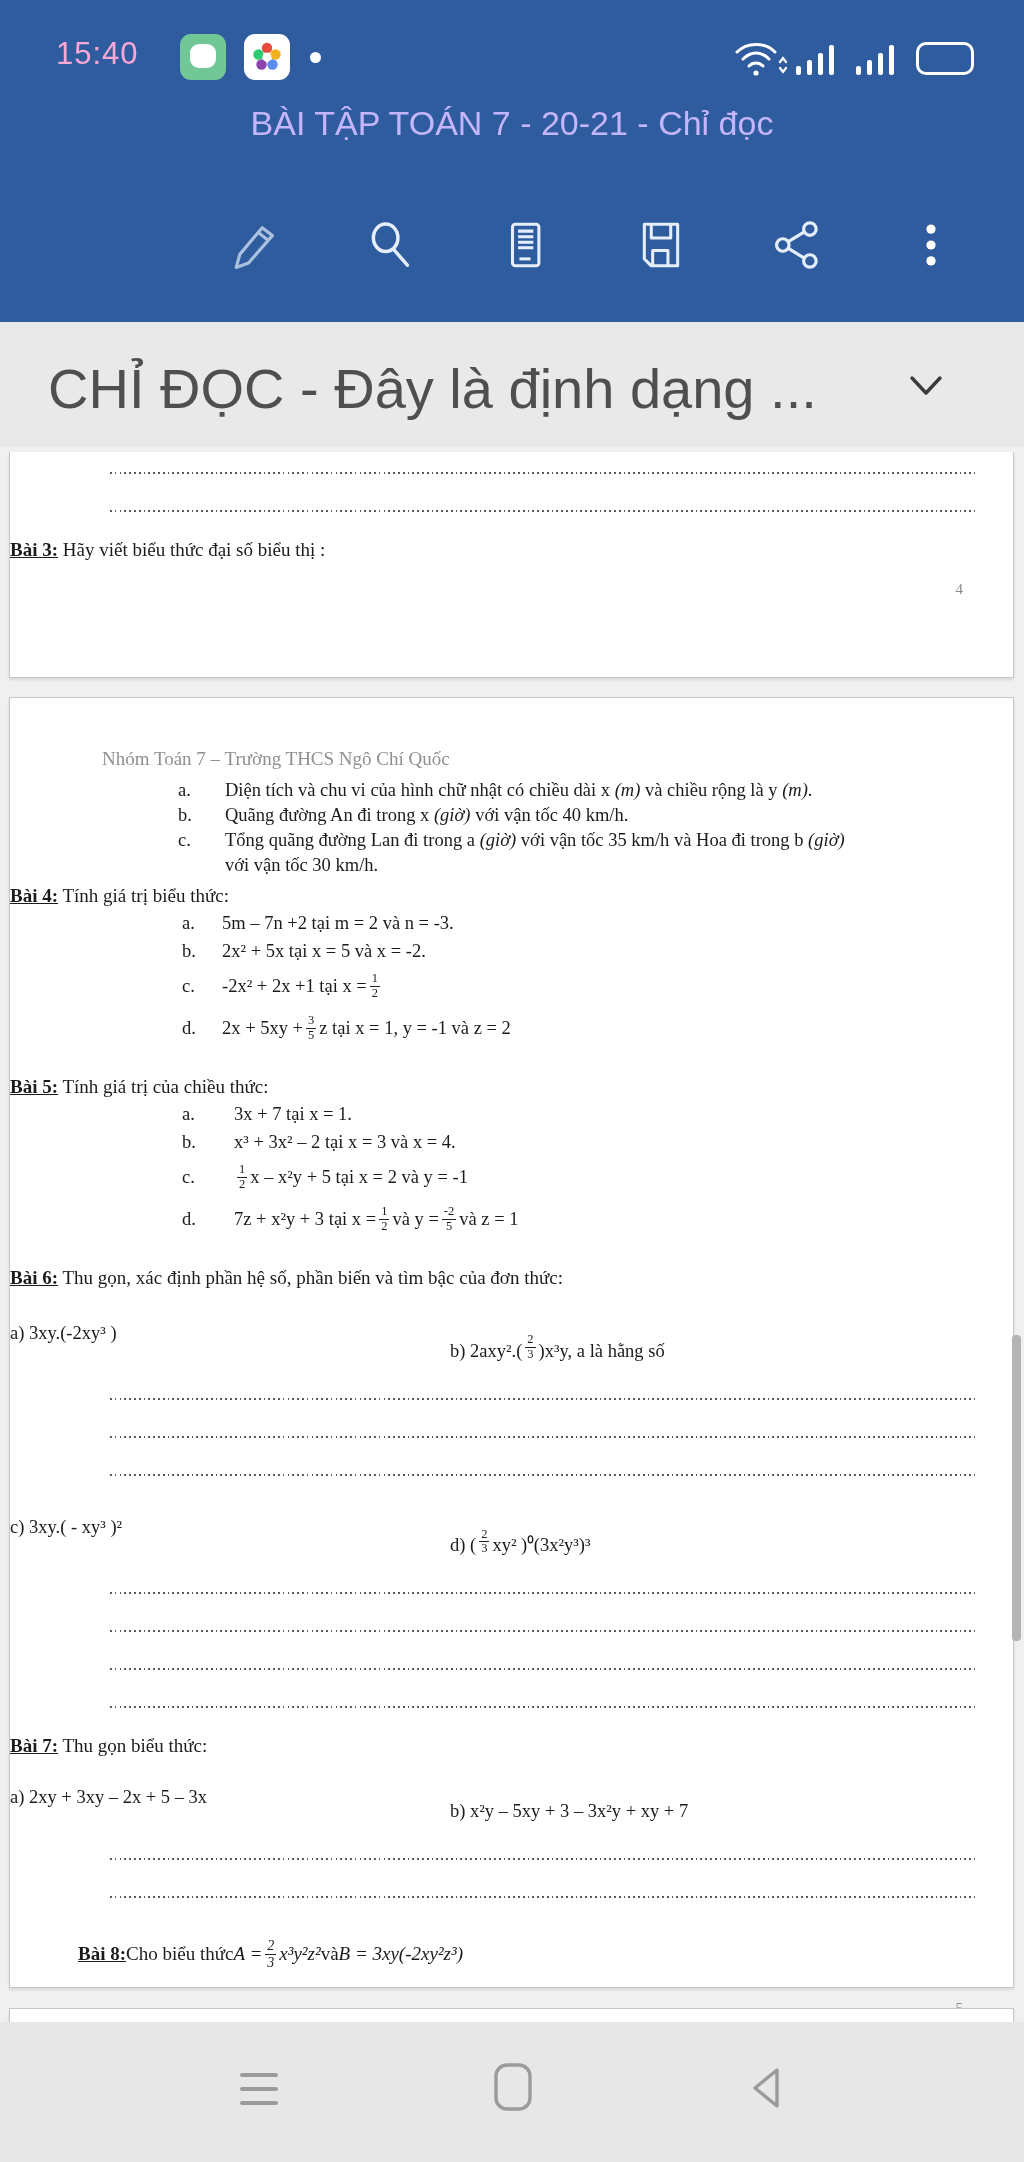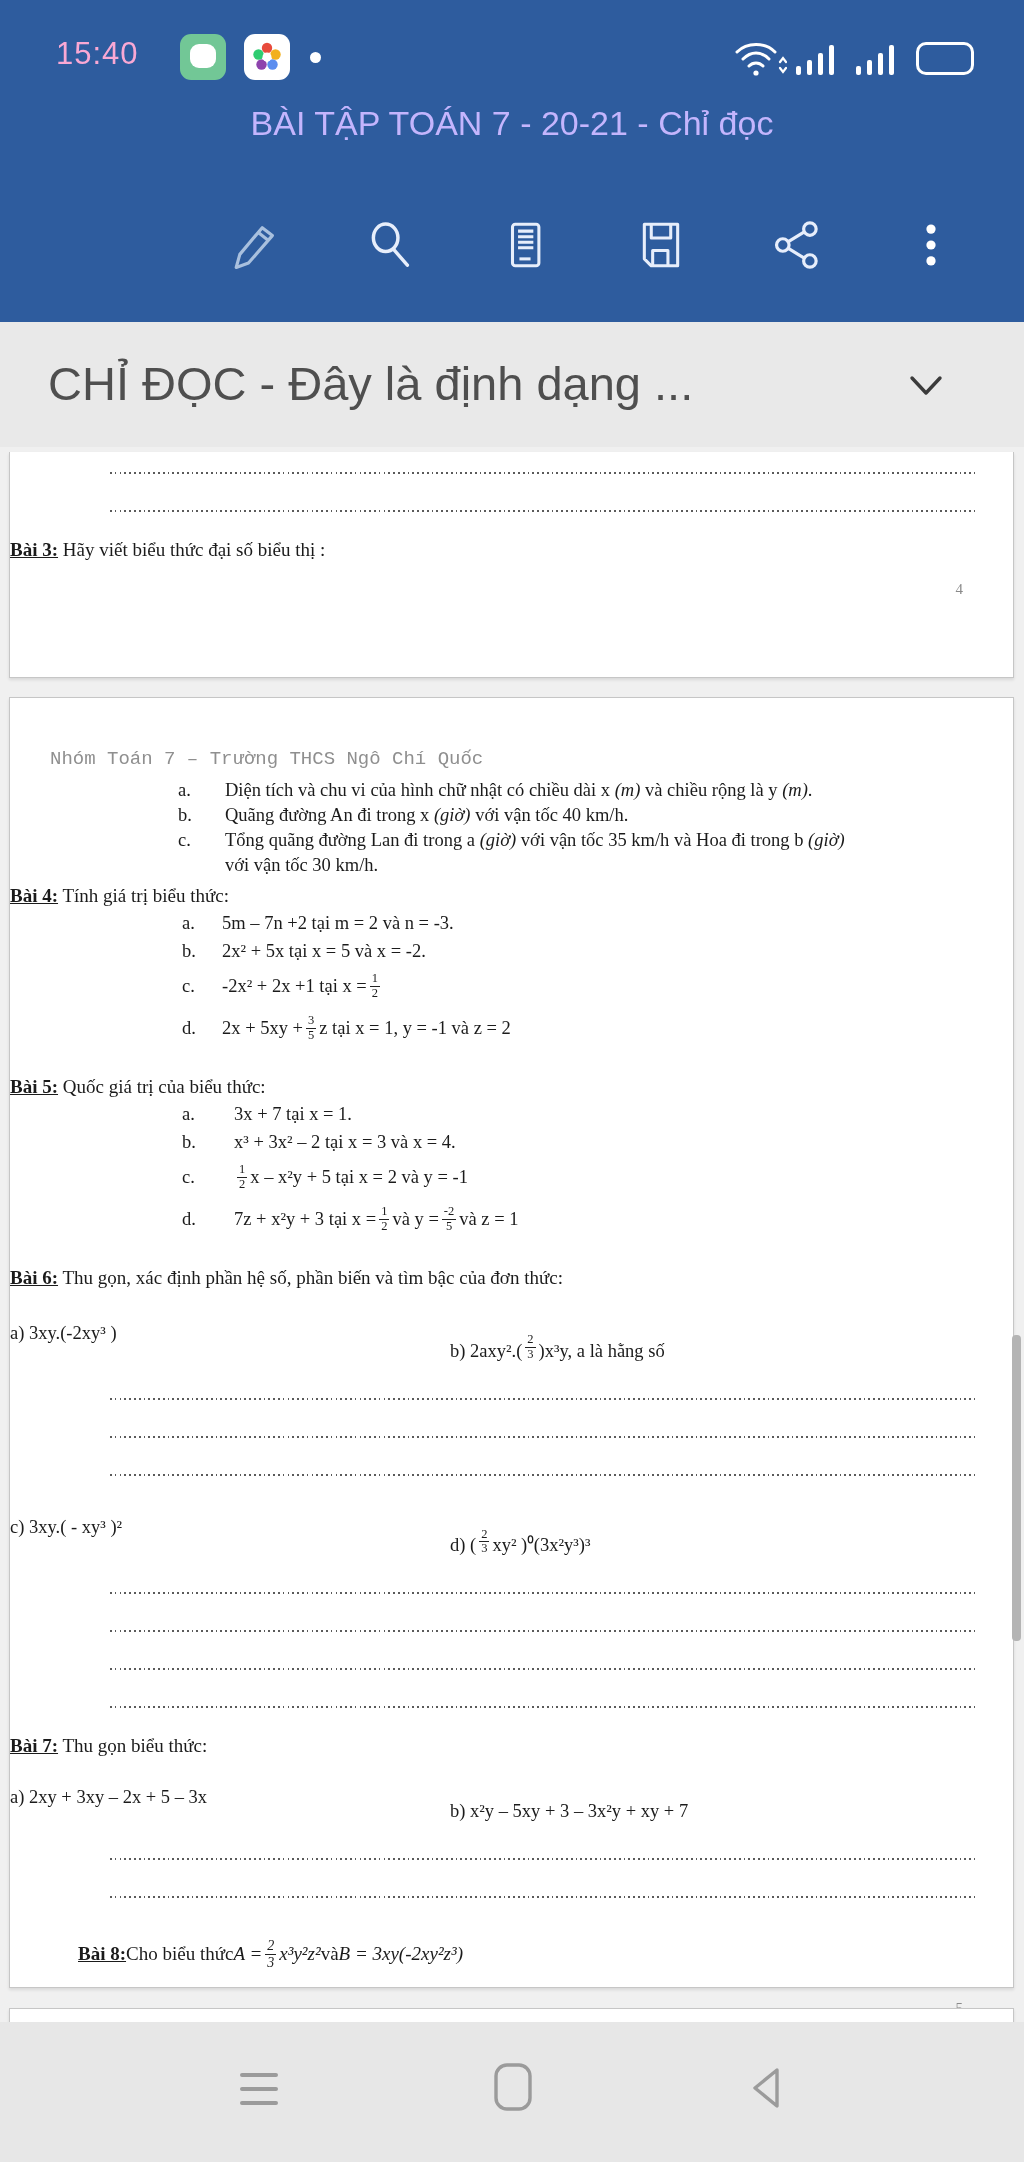--- a/index.html
+++ b/index.html
@@ -20,42 +20,42 @@
   .batt{position:absolute;top:42px;left:916px;width:58px;height:33px;border:3px solid #fff;border-radius:10px;padding:3px;}
   .batt .fill{width:100%;height:100%;border-radius:5px;background:#f2c21c;}
   .doc-title{position:absolute;top:104px;left:0;width:1024px;text-align:center;
              font-size:34px;color:#c4b5fd;}
   .toolbar{position:absolute;top:210px;left:52px;right:64px;height:70px;display:flex;align-items:center;}
   .tb-btn{width:58px;height:58px;display:flex;align-items:center;justify-content:center;}
   .tb-group{flex:1;margin-left:116px;display:flex;justify-content:space-between;align-items:center;}
 
   
   .banner{position:absolute;top:322px;left:0;width:1024px;height:125px;background:#e9e9e9;}
-  .banner-text{position:absolute;top:34px;left:48px;font-size:47px;color:#4f4f4f;}
+  .banner-text{position:absolute;top:34px;left:48px;font-size:56px;color:#4f4f4f;}
   .banner-chev{position:absolute;top:46px;left:902px;}
 
   
   .docarea{position:absolute;top:447px;left:0;width:1024px;height:1575px;background:#f0f0f0;overflow:hidden;}
   .page{position:absolute;left:9px;width:1005px;background:#fff;border:1px solid #c6c6c6;
         box-shadow:0 2px 3px rgba(0,0,0,0.10);
         font-family:"Liberation Serif",serif;color:#1b1b1b;font-size:18.5px;}
   .p4{top:5px;height:226px;border-top:none;padding-top:12px;}
   .p5{top:250px;height:1291px;padding-top:50px;}
   .p6{top:1561px;height:40px;}
   .scrollthumb{position:absolute;right:3px;top:888px;width:9px;height:306px;border-radius:4px;background:#b4b4b4;}
 
   
   .ln{position:relative;}
   .ln-dots{height:2px;margin:36px 38px 0 100px;
            background:repeating-linear-gradient(90deg,#5a5a5a 0 1.7px,transparent 1.7px 4.8px);}
   .p4 .ln-dots{margin-top:8px;}
   .p4 .ln-dots + .ln-dots{margin-top:36px;}
   .p4 .ln-bhead{margin-top:12px;}
   .p4 .ln-pagenum{margin-top:18px;}
-  .ln-dochead{padding-left:40px;color:#8f8f8f;font-size:19px;margin-bottom:8px;font-family:Liberation Mono, monospace;}
+  .ln-dochead{padding-left:92px;color:#8f8f8f;font-size:19px;margin-bottom:8px;}
   .ln-item{padding-left:168px;line-height:25px;}
   .ln-item2{padding-left:215px;line-height:25px;}
   .ln-bhead{margin-top:4px;line-height:27px;font-size:19px;}
   .ln-subf + .ln-bhead, .ln-dots + .ln-bhead{margin-top:24px;}
   .ln-sub{padding-left:172px;line-height:28px;}
   .ln-subf{padding-left:172px;height:42px;display:flex;align-items:center;}
   .mk{display:inline-block;width:40px;flex:none;}
   .ln-item .mk{width:47px;}
   .mk2{width:52px;}
   .ln-twocol{display:flex;margin-top:24px;min-height:34px;align-items:center;}
@@ -220,21 +220,21 @@
         </div>
         <div class="ln ln-subf">
           <span class="mk ">d.</span>
           <span class=""> 2x + 5xy + </span>
           <span class="fr">
             <span class="fn">3</span>
             <span class="fd">5</span>
           </span>
           <span class="">z tại x = 1, y = -1 và z = 2</span>
         </div>
-        <div class="ln ln-bhead"><span class="bu ">Bài 5:</span><span class=""> Quốc giá trị của biểu thức:</span></div>
+        <div class="ln ln-bhead"><span class="bu ">Bài 5:</span><span class=""> Tính giá trị của chiều thức:</span></div>
         <div class="ln ln-sub"><span class="mk mk2 ">a.</span><span class="">3x + 7 tại x = 1.</span></div>
         <div class="ln ln-sub"><span class="mk mk2 ">b.</span><span class="">x³ + 3x² – 2 tại x = 3 và x = 4.</span></div>
         <div class="ln ln-subf">
           <span class="mk mk2 ">c.</span>
           <span class="fr">
             <span class="fn">1</span>
             <span class="fd">2</span>
           </span>
           <span class="">x – x²y + 5 tại x = 2 và y = -1</span>
         </div>

